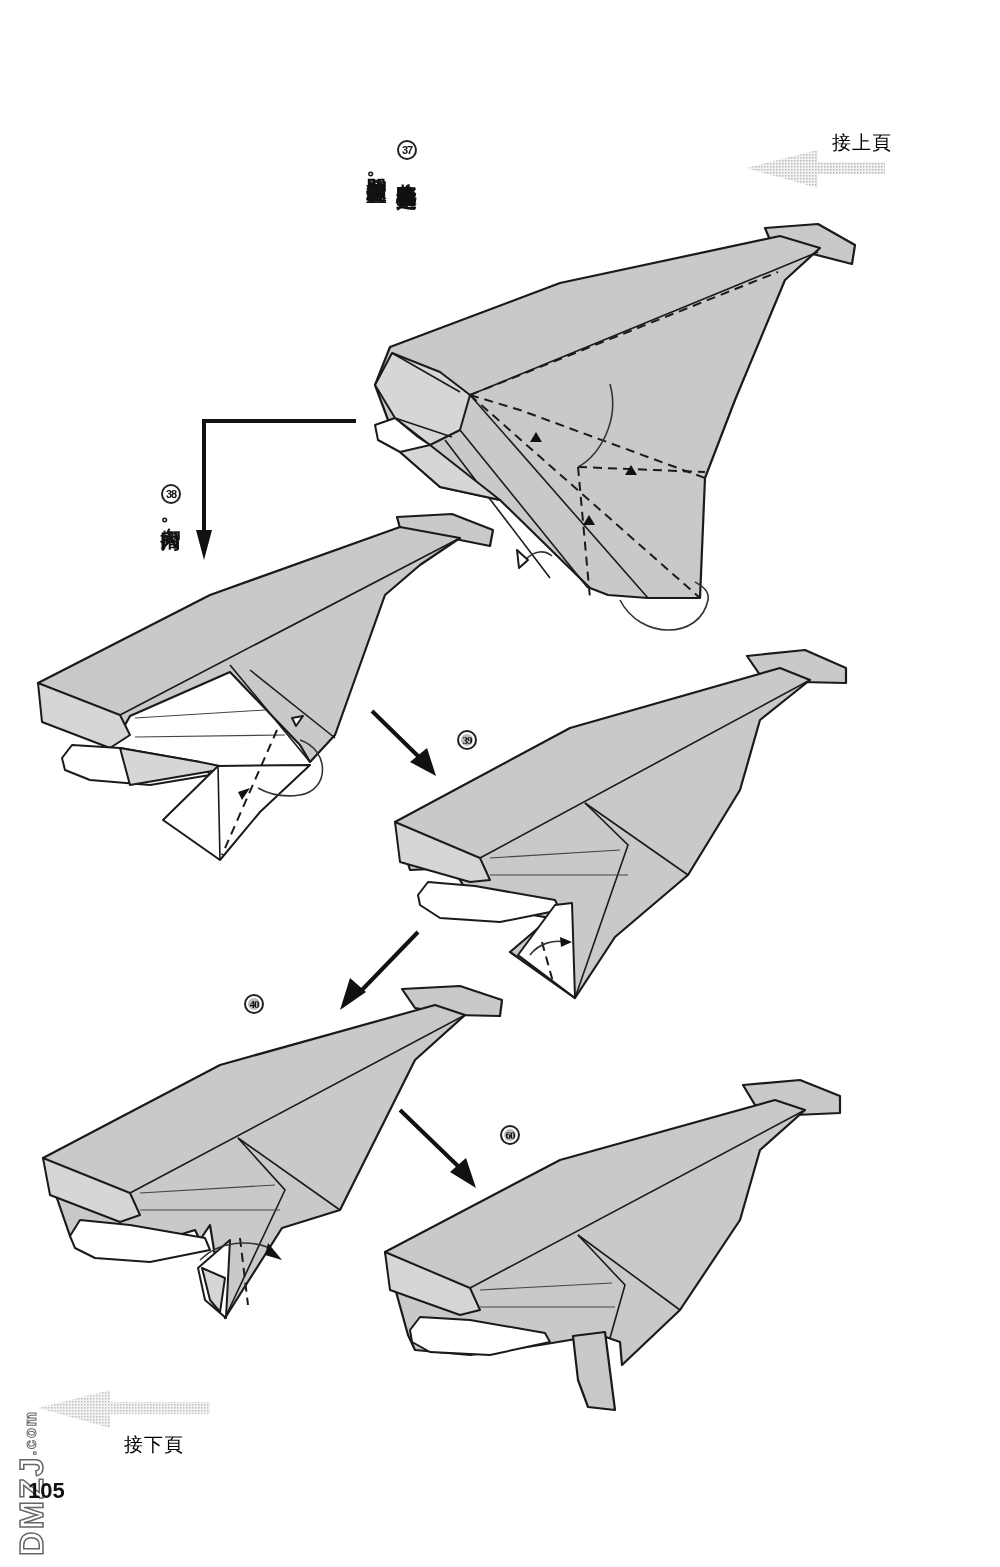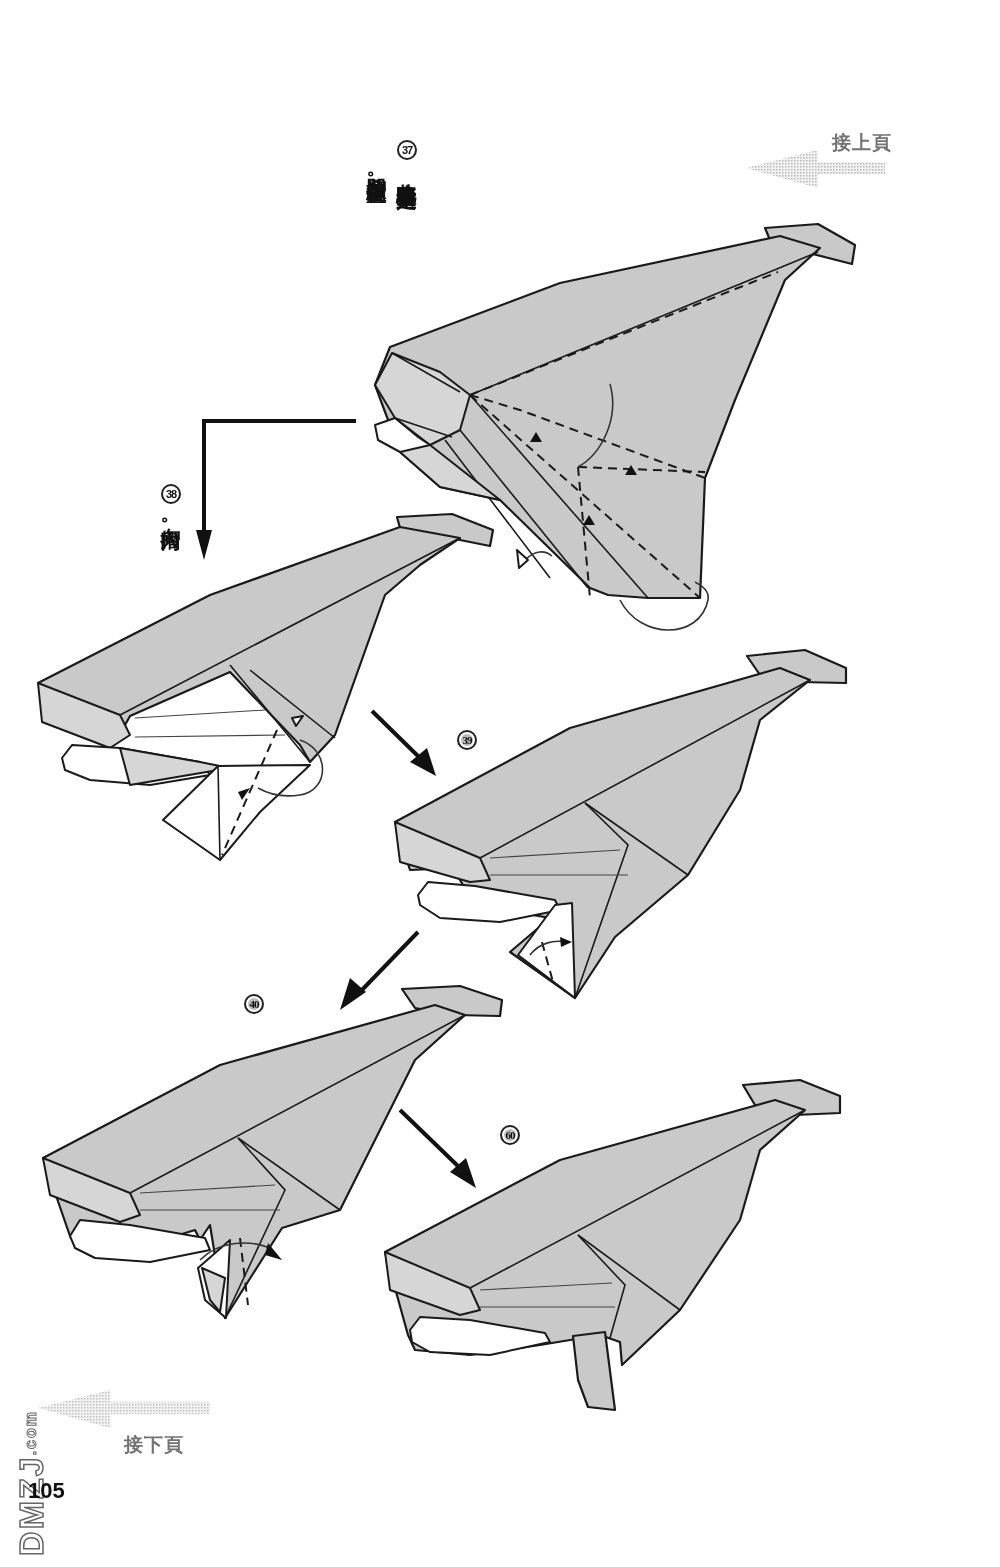--- a/index.html
+++ b/index.html
@@ -1,19 +1,19 @@
 <!DOCTYPE html>
 <html><head>
   <meta charset="utf-8">
   <style>
     html, body { margin: 0; padding: 0; background: #ffffff; }
     body { width: 1000px; height: 1567px; position: relative; overflow: hidden;
            font-family: "DejaVu Sans", sans-serif; color: #111; }
     .abs { position: absolute; }
-    .nav-label { font-size: 19px; font-weight: bold; letter-spacing: 1px; color: #737373; }
+    .nav-label { font-size: 19px; font-weight: normal; letter-spacing: 1px; color: #000000; }
     .vtext { writing-mode: vertical-rl; font-size: 20px; font-weight: bold; line-height: 26px;
              letter-spacing: 1px; color: #111; }
     .step-badge { display: inline-flex; align-items: center; justify-content: center;
                   width: 20px; height: 20px; border-radius: 50%; border: 2px solid #222;
                   background: #fff; font-size: 11px; font-weight: bold; color: #111;
                   font-family: "Liberation Sans", sans-serif; box-sizing: border-box;
                   writing-mode: horizontal-tb; letter-spacing: -1px; }
     .step-badge.solo { box-shadow: inset 0 0 0 2px #fff, inset 0 0 0 10px #bbb; font-family: Liberation Serif, serif; }
     .page-number { font-size: 22px; font-weight: bold; font-family: "Liberation Sans", sans-serif; color: #111; }
     .watermark { writing-mode: vertical-rl; transform: rotate(180deg); font-family: "Liberation Sans", sans-serif;

